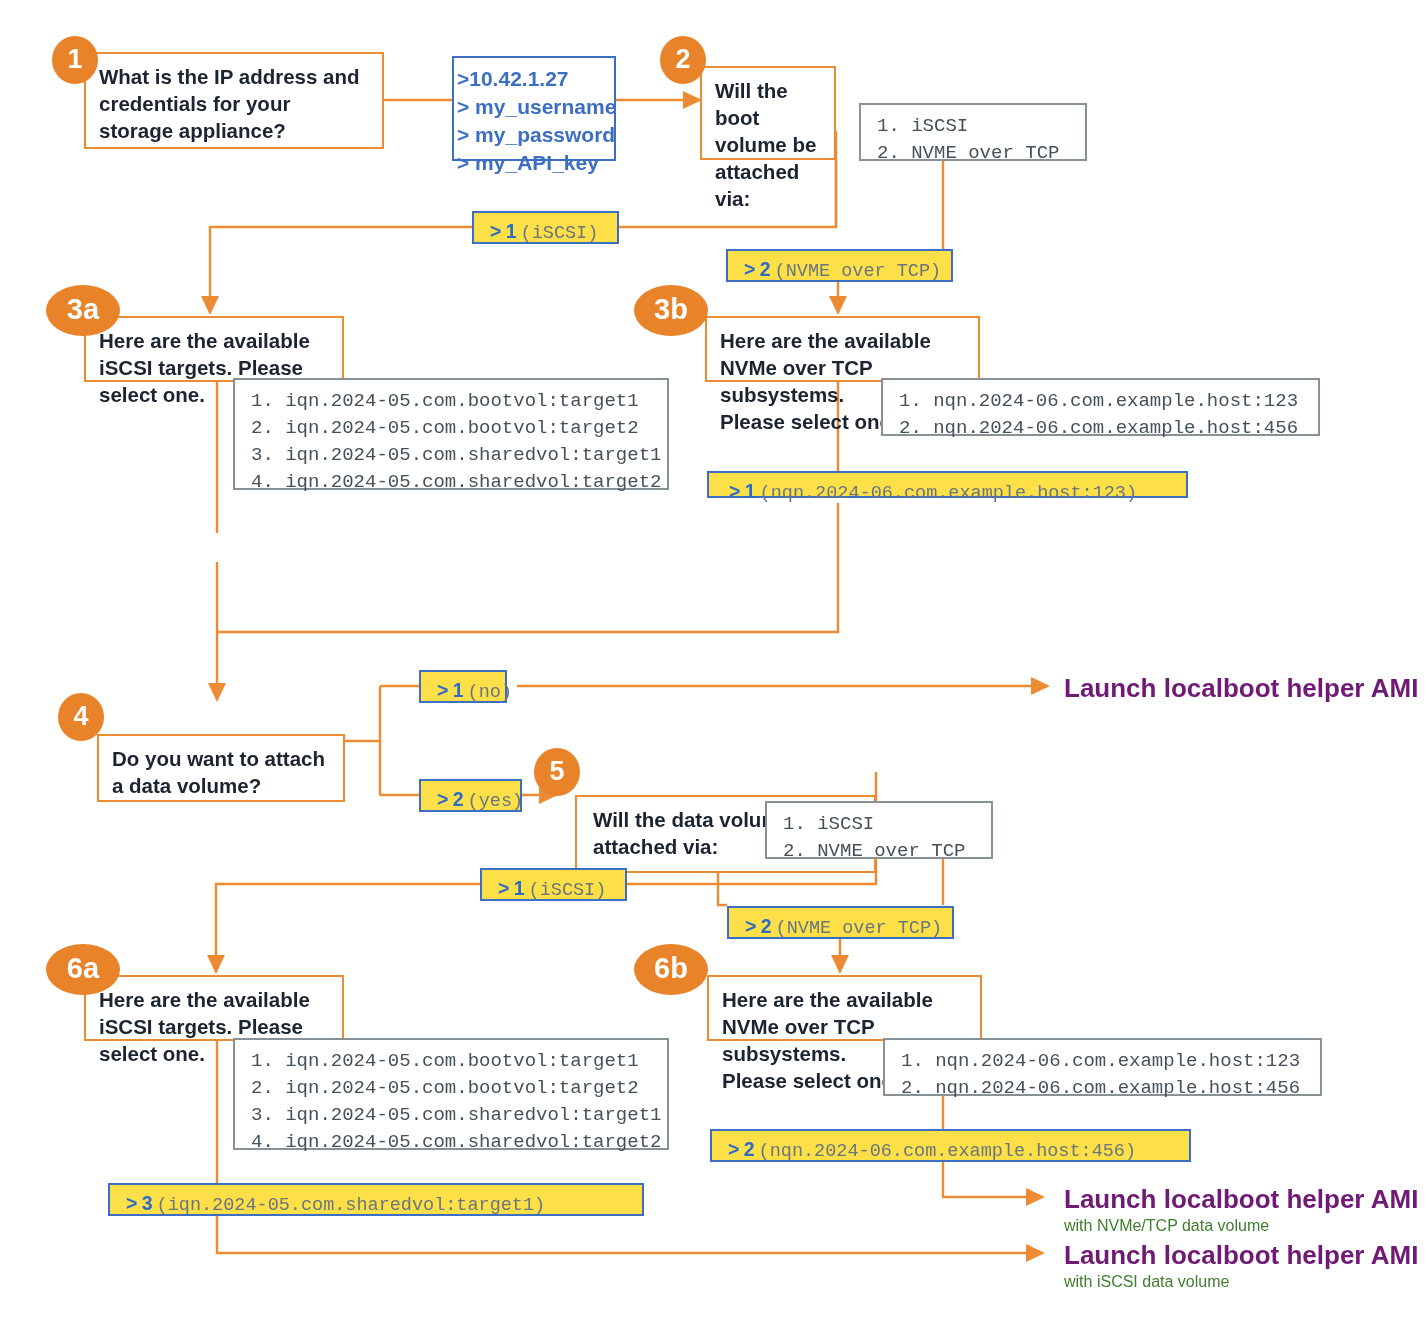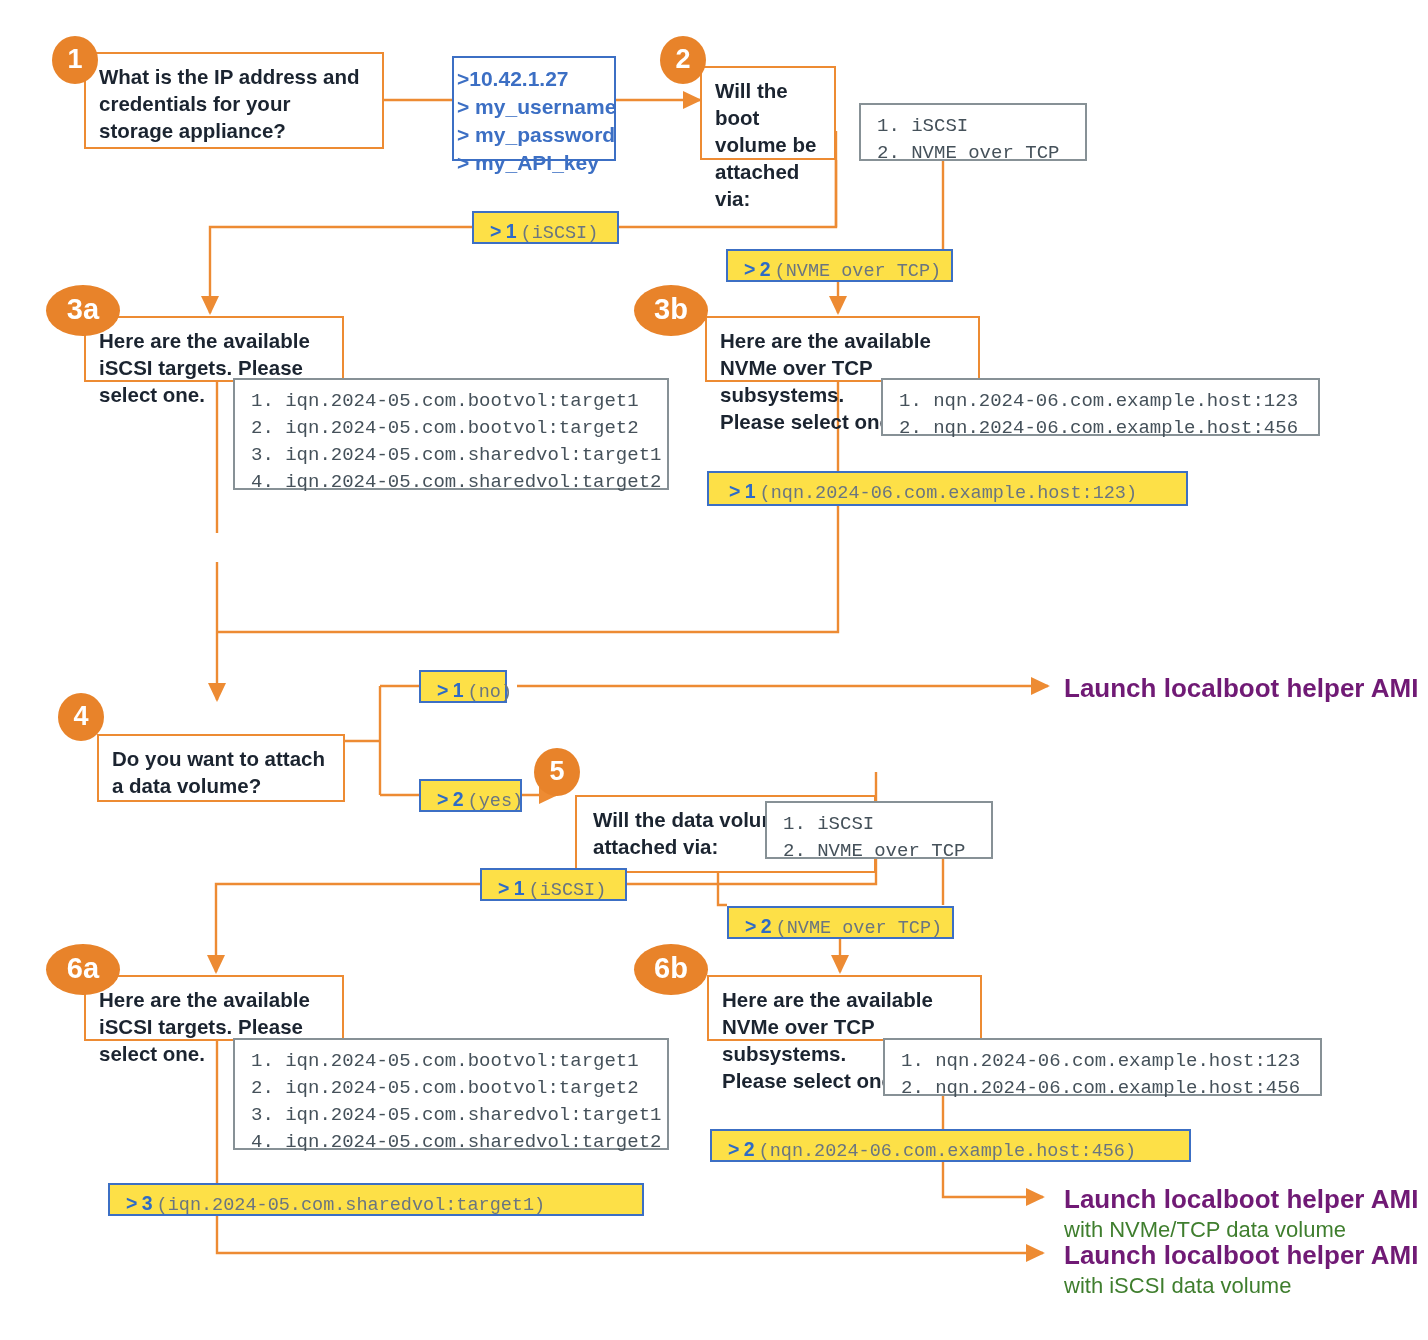--- a/index.html
+++ b/index.html
@@ -91,21 +91,21 @@
   }
   .badge.one{width:46px;height:46px;border-radius:50%;font-size:27px;padding-bottom:2px;}
   .badge.two{width:74px;height:48px;border-radius:50%;font-size:29px;padding-bottom:3px;}
 
   
   .term{position:absolute;z-index:10;}
   .term .t1{
     color:#701a75;font-weight:700;font-size:26px;line-height:1.2;white-space:nowrap;
   }
   .term .t2{
-    color:#3F7E2E;font-weight:400;font-size:22px;line-height:1.25;white-space:nowrap;margin-top:1px;
+    color:#3F7E2E;font-weight:400;font-size:16px;line-height:1.25;white-space:nowrap;margin-top:1px;
   }
 </style>
 </head>
 <body>
 
 <div id="canvas">
 
   <svg id="wires" viewBox="0 0 1428 1340" width="1428" height="1340" xmlns="http://www.w3.org/2000/svg">
     <defs>
       <marker id="ar" markerWidth="9" markerHeight="9" refX="7.2" refY="4.5" orient="auto" markerUnits="strokeWidth">
@@ -200,21 +200,21 @@
 4. iqn.2024-05.com.sharedvol:target2</div>
 
 
   <div class="badge two" style="left:634px;top:285px;">3b</div>
   <div class="prompt" style="left:705px;top:316px;width:275px;height:66px;white-space:pre-line;">Here are the available
 NVMe over TCP subsystems.
 Please select one.</div>
   <div class="opts" style="left:881px;top:378px;width:439px;height:58px;">1. nqn.2024-06.com.example.host:123
 2. nqn.2024-06.com.example.host:456</div>
 
-  <div class="ans" style="left:707px;top:471px;width:481px;height:35px;padding-left:20px;">
+  <div class="ans" style="left:707px;top:471px;width:481px;height:27px;padding-left:20px;">
     <span class="k">&gt; 1</span>
     <span class="v">(nqn.2024-06.com.example.host:123)</span>
   </div>
 
   <div class="badge one" style="left:58px;top:693px;">4</div>
   <div class="prompt" style="left:97px;top:712px;width:248px;height:68px;white-space:pre-line;margin-top:22px;">Do you want to attach
 a data volume?</div>
 
   <div class="ans" style="left:419px;top:670px;width:88px;height:33px;">
     <span class="k">&gt; 1</span>

